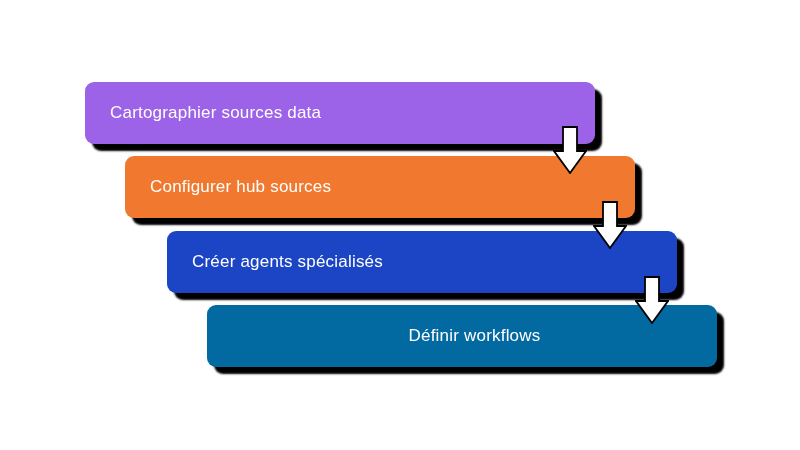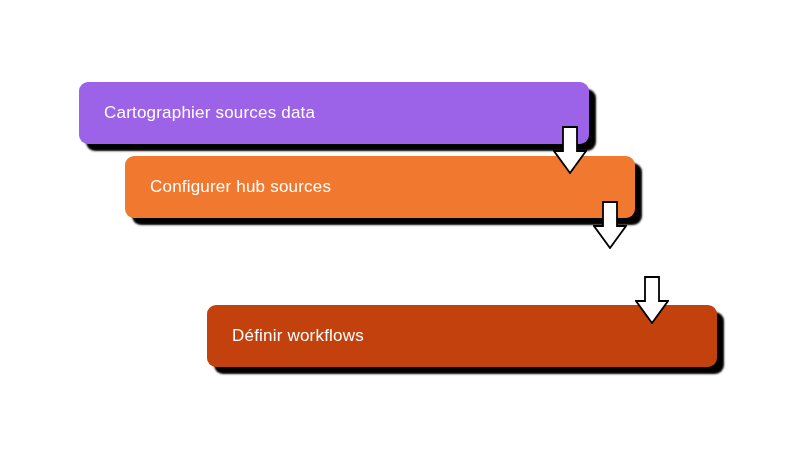--- a/index.html
+++ b/index.html
@@ -25,21 +25,21 @@
     align-items: center;
     z-index: 1;
   }
   .step-label {
     color: #ffffff;
     font-size: 17px;
     padding-left: 25px;
     letter-spacing: 0.2px;
     white-space: nowrap;
   }
-  .step-0 { left: 79px;  top: 82px;  }
+  .step-0 { left: 85px;  top: 82px;  }
   .step-1 { left: 125px; top: 156px; }
   .step-2 { left: 167px; top: 231px; }
   .step-3 { left: 207px; top: 305px; }
 
   .arrow {
     position: absolute;
     width: 34px;
     height: 48px;
     z-index: 2;
   }
@@ -54,22 +54,25 @@
 <div class="canvas">
 
   <div class="step step-0" style="background: rgb(156, 99, 232); color: rgb(255, 255, 255);">
     <span class="step-label">Cartographier sources data</span>
   </div>
 
   <div class="step step-1" style="background: rgb(240, 121, 47); color: rgb(255, 255, 255);">
     <span class="step-label">Configurer hub sources</span>
   </div>
 
+  <div class="step step-2" style="background: rgb(27, 69, 196); color: rgb(255, 255, 255);">
+    <span class="step-label">Créer agents spécialisés</span>
+  </div>
 
-  <div class="step step-3" style="background: #c2410c; color: rgb(255, 255, 255);">
+  <div class="step step-3" style="background: #0369a1; color: rgb(255, 255, 255); justify-content: center;">
     <span class="step-label">Définir workflows</span>
   </div>
 
   <div class="arrow arrow-0">
     <svg viewBox="0 0 34 48" xmlns="http://www.w3.org/2000/svg">
       <path d="M10 1 L24 1 L24 25 L33 25 L17 47 L1 25 L10 25 Z" style="fill:var(--arrow-fill,#fff); stroke:var(--arrow-stroke,#000); stroke-width:1.8; stroke-linejoin:miter;"></path>
     </svg>
   </div>
 
   <div class="arrow arrow-1">

